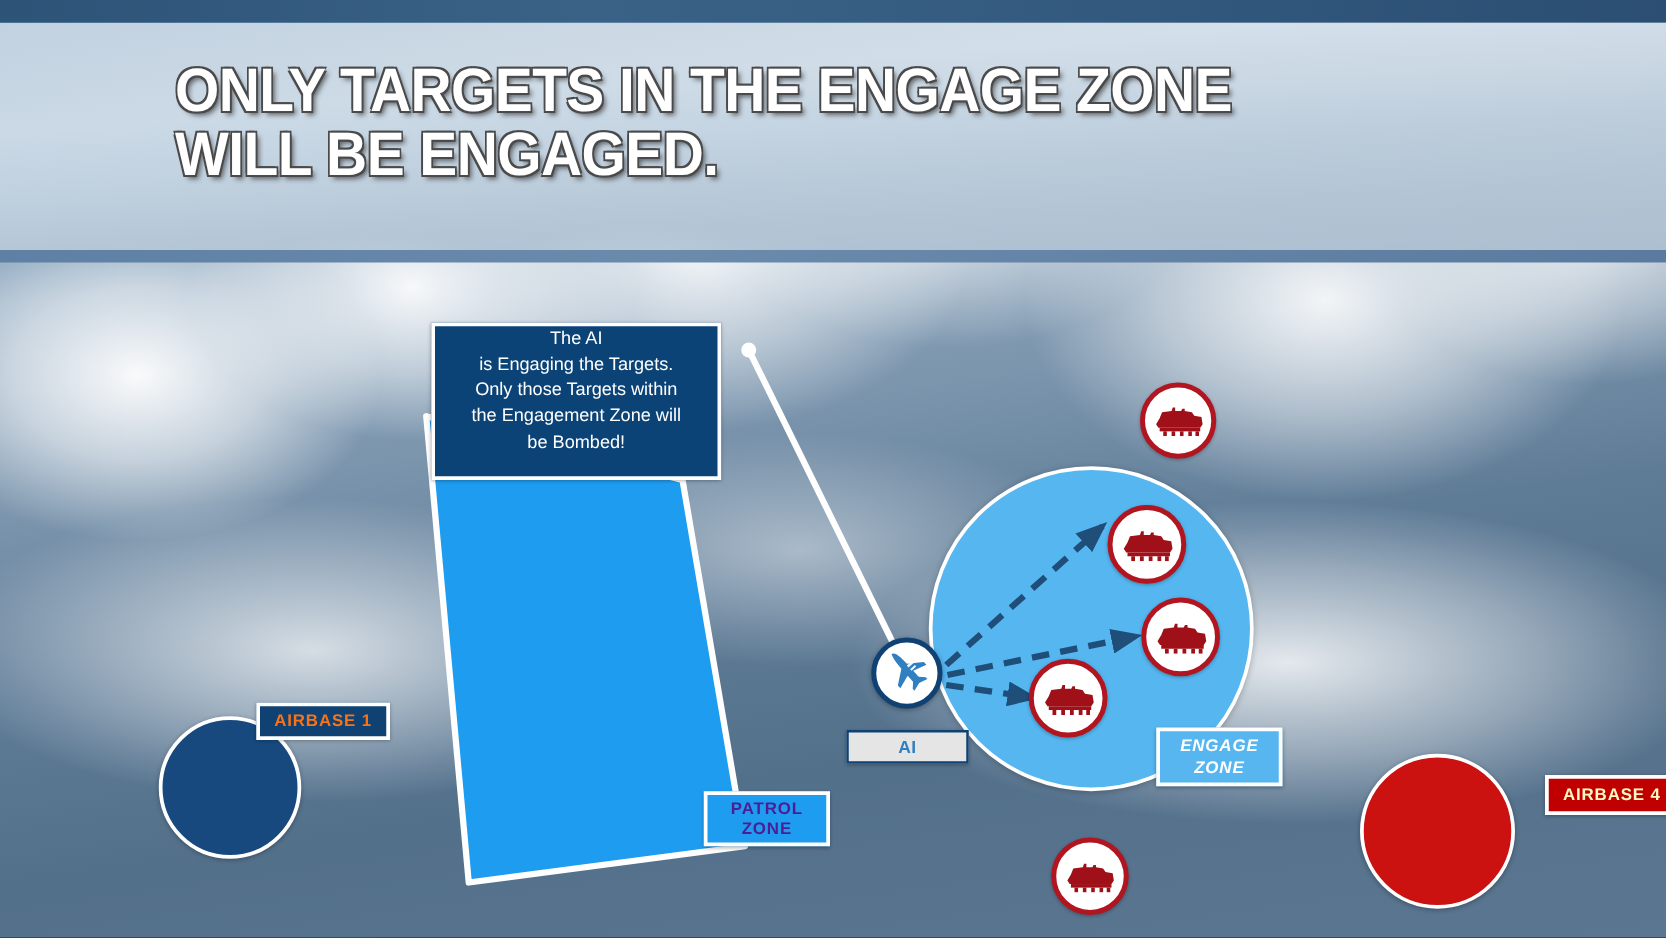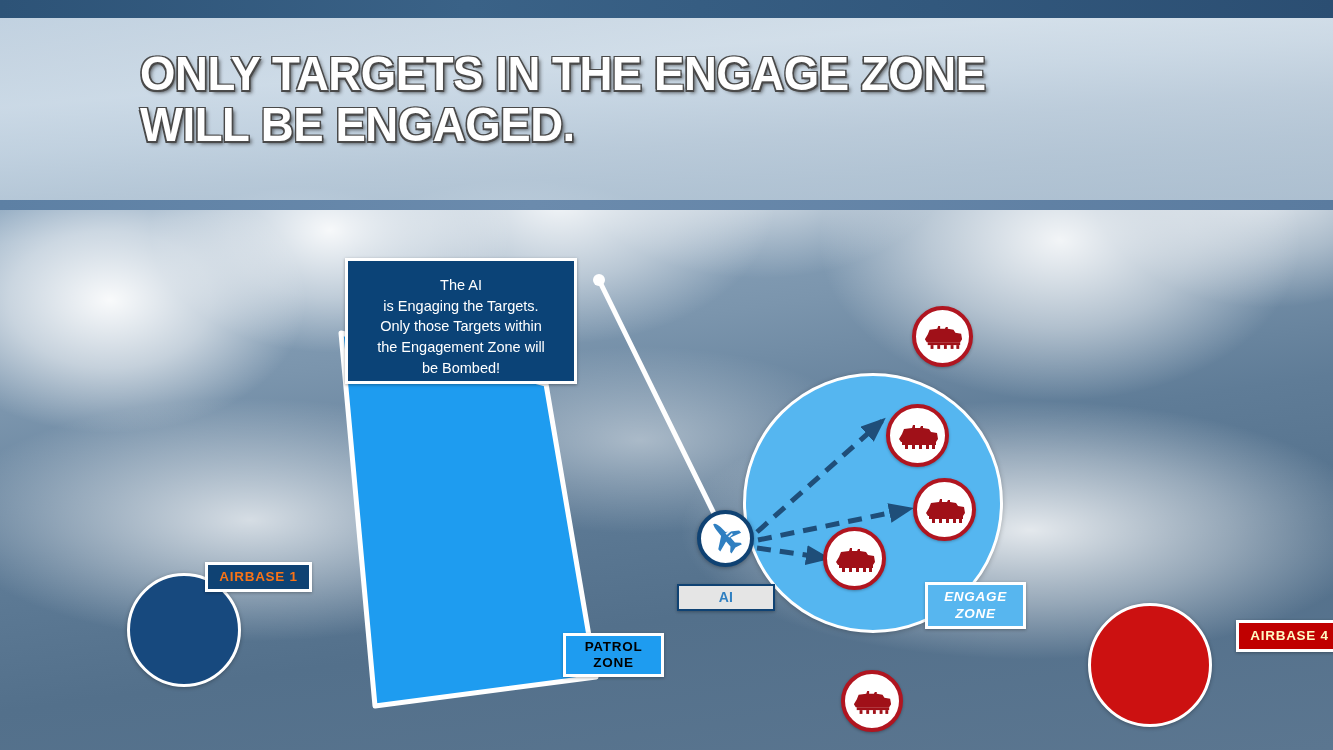--- a/index.html
+++ b/index.html
@@ -108,21 +108,20 @@
   .callout {
     position: absolute;
     left: 345px; top: 258px;
     width: 232px; height: 126px;
     background: #0b4377;
     border: 3px solid #ffffff;
     color: #ffffff;
     font-size: 14.5px;
     line-height: 1.43;
     text-align: center;
-    padding-top: 14px;
     white-space: pre-line;
     box-shadow: 0 1px 3px rgba(0,0,0,.35);
   }
 
   
   .label-box {
     position: absolute;
     display: flex;
     align-items: center;
     justify-content: center;
@@ -145,21 +144,21 @@
     left: 1236px; top: 620px;
     width: 107px; height: 32px;
     background: #c00000;
     color: #fef9c3;
     font-size: 13.5px;
   }
   .label-patrol {
     left: 563px; top: 633px;
     width: 101px; height: 44px;
     background: #1e9cf0;
-    color: #000000;
+    color: #4c1d95;
     font-size: 13.5px;
   }
   .label-engage {
     left: 925px; top: 582px;
     width: 101px; height: 47px;
     background: #57b6ef;
     color: #ffffff;
     font-size: 13.5px;
     font-style: italic;
   }

